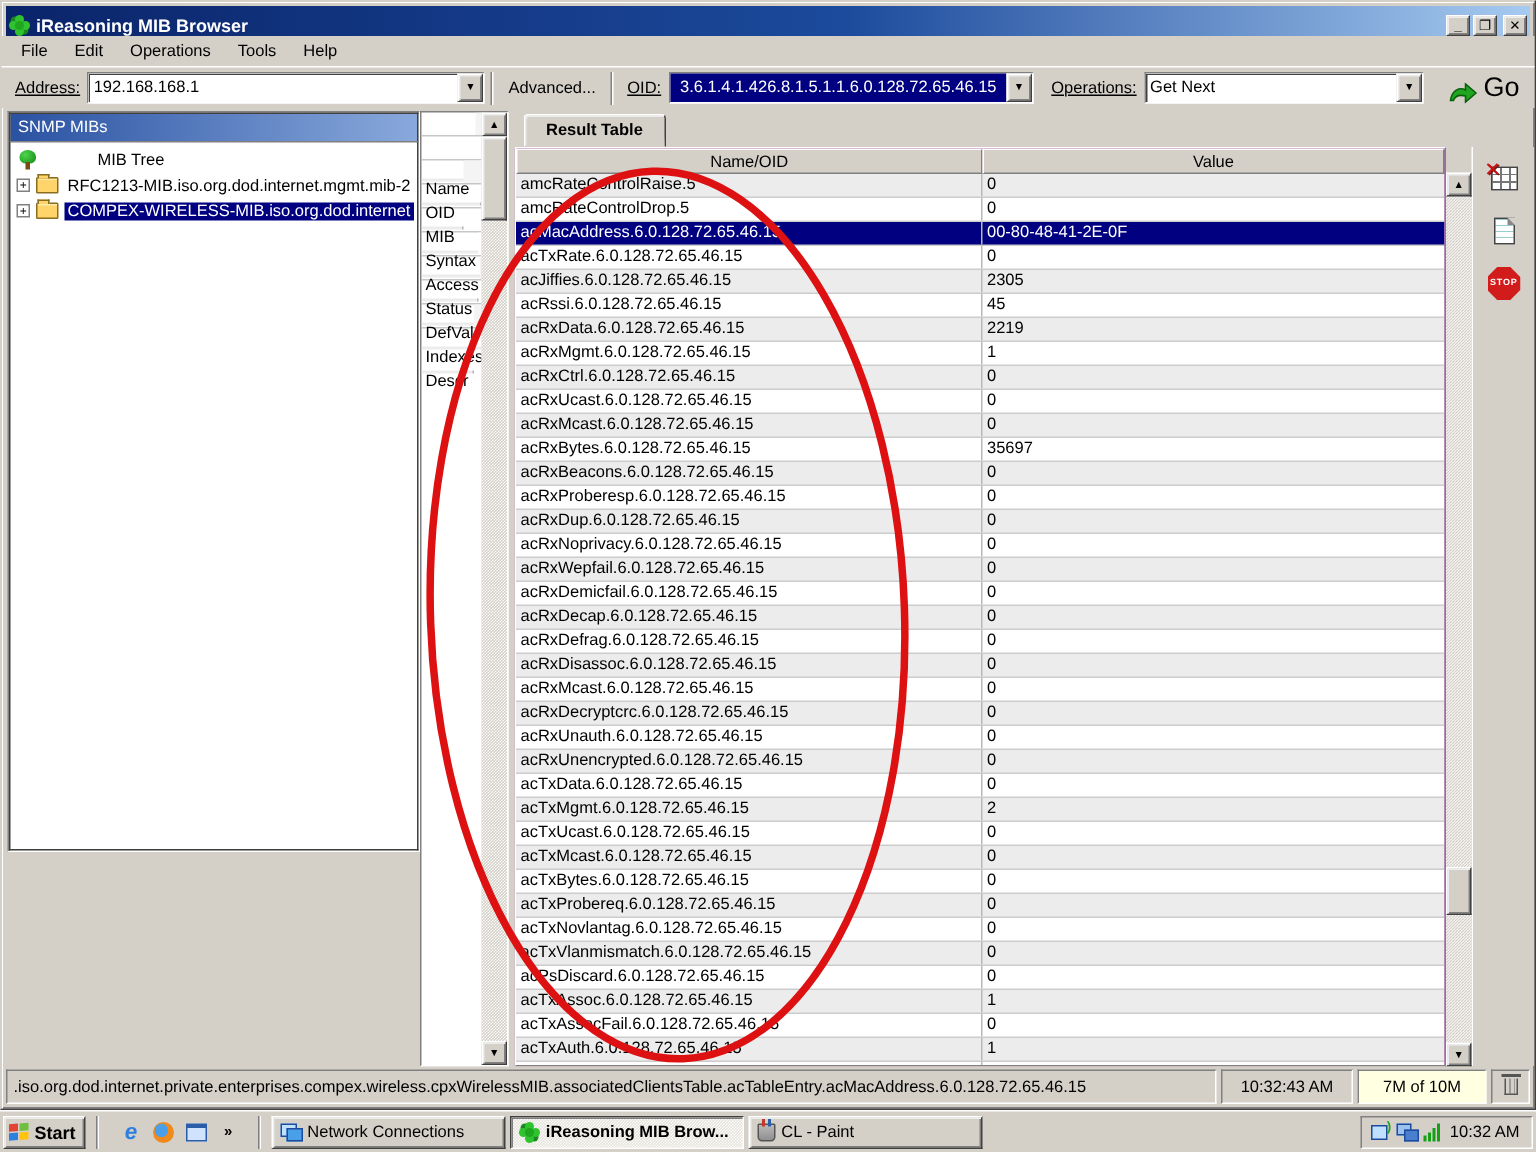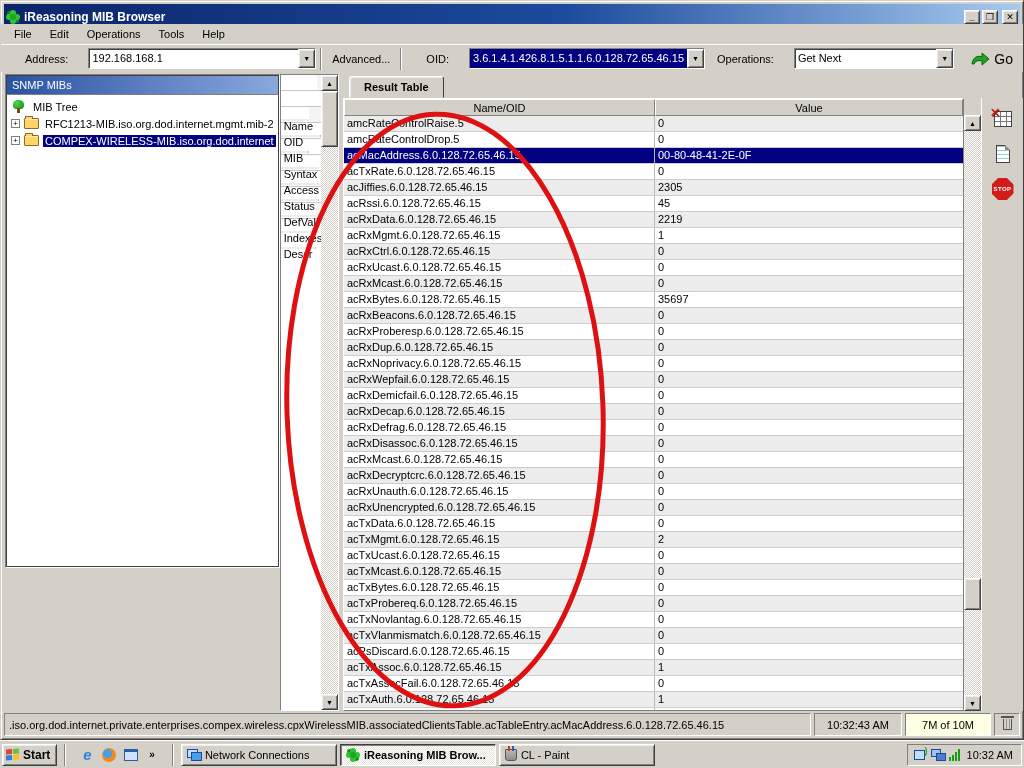--- a/index.html
+++ b/index.html
@@ -19,43 +19,43 @@
   #title-text { color:#fff; font-weight:bold; font-size:12px; margin-left:4px; flex:1; white-space:nowrap; }
   .cap-btn { width:16px; height:14px; margin-left:2px; font-size:9px; font-weight:bold; display:flex; align-items:center; justify-content:center; line-height:1; color:#000; }
   .clover { position:relative; width:14px; height:14px; }
   .clover::before { content:""; position:absolute; left:4px; top:4px; width:6px; height:6px; border-radius:50%; background:#1fa51f;
     box-shadow:-4px 0 0 #2fc42f, 4px 0 0 #2fc42f, 0 -4px 0 #2fc42f, 0 4px 0 #2fc42f, -3px -3px 0 #18881f, 3px 3px 0 #18881f; }
 
   #menu-bar { height:20px; display:flex; align-items:center; padding-left:4px; background:#d4d0c8; }
   .menu-item { padding:2px 9px; }
 
   #address-toolbar { height:28px; display:flex; align-items:center; padding:0 4px; background:#d4d0c8; border-top:1px solid #ffffff; }
-  .tb-label { margin:0 20px; white-space:nowrap; }
+  .tb-label { margin:0 5px; white-space:nowrap;text-decoration:underline; }
   .combo { display:flex; height:21px; align-items:stretch; }
   .combo-text { padding:3px 3px 0 3px; white-space:nowrap; overflow:hidden; }
   .combo-arrow { width:17px; display:flex; align-items:center; justify-content:center; font-size:7px; color:#000; }
   #address-combo { width:270px; }
   #address-combo .combo-text { flex:1; }
   #oid-combo { width:248px; }
   #oid-combo .combo-text { flex:1; background:#000080; color:#fff;text-align:center; }
   #operations-combo { width:190px; }
   #operations-combo .combo-text { flex:1; }
   #advanced-button { padding:3px 6px; white-space:nowrap; }
-  #go-button { display:flex; align-items:center; margin-left:10px; padding:2px 6px; font-size:14px; gap:4px; }
+  #go-button { display:flex; align-items:flex-end; margin-left:10px; padding:2px 6px; font-size:18px; gap:4px; }
 
   
   #main { flex:1; display:flex; overflow:hidden; padding:2px 0 0 4px; }
 
   
   #left-col { width:334px; display:flex; flex-direction:row; margin-right:4px;border-radius:24px; }
   #tree-panel { height:494px; display:flex; flex-direction:column; border:1px solid; border-color:#808080 #fff #fff #808080; }
   #tree-header { height:19px; background:linear-gradient(90deg,#2a52a2 0%,#89a9dc 100%); color:#fff; display:flex; align-items:center; padding-left:5px; border:1px solid #404040; border-bottom:none; }
   #tree-body { flex:1; background:#fff; border:1px solid #404040; border-top:1px solid #808080; padding:3px 2px; overflow:hidden; }
   .tree-row { display:flex; align-items:center; height:17px; white-space:nowrap; }
-  .tree-root-row { margin-left:2px; }
+  .tree-root-row { margin-left:2px;gap:32px; }
   .tree-label { padding:0 2px; }
   .tree-label.selected { background:#000080; color:#fff; }
   .plusbox { width:9px; height:9px; border:1px solid #808080; background:#fff; color:#000; font-size:8px; line-height:7px; text-align:center; margin:0 4px 0 2px; flex:none; }
   .folder { width:15px; height:11px; background:#ffd46b; border:1px solid #8a6d1f; border-radius:1px; position:relative; margin-right:4px; flex:none; box-shadow:inset 0 1px 0 #ffeaa8; }
   .folder::before { content:""; position:absolute; left:0; top:-3px; width:6px; height:2px; background:#ffd46b; border:1px solid #8a6d1f; border-bottom:none; }
   .tree-icon { width:16px; height:14px; position:relative; margin-right:4px; flex:none; }
   .tree-icon::before { content:""; position:absolute; left:2px; top:0; width:11px; height:9px; border-radius:50% 50% 40% 40%; background:radial-gradient(circle at 35% 35%, #4ed44e, #128a12); }
   .tree-icon::after { content:""; position:absolute; left:6px; top:8px; width:3px; height:5px; background:#7b4a12; }
 
   #left-gap { height:6px; }

